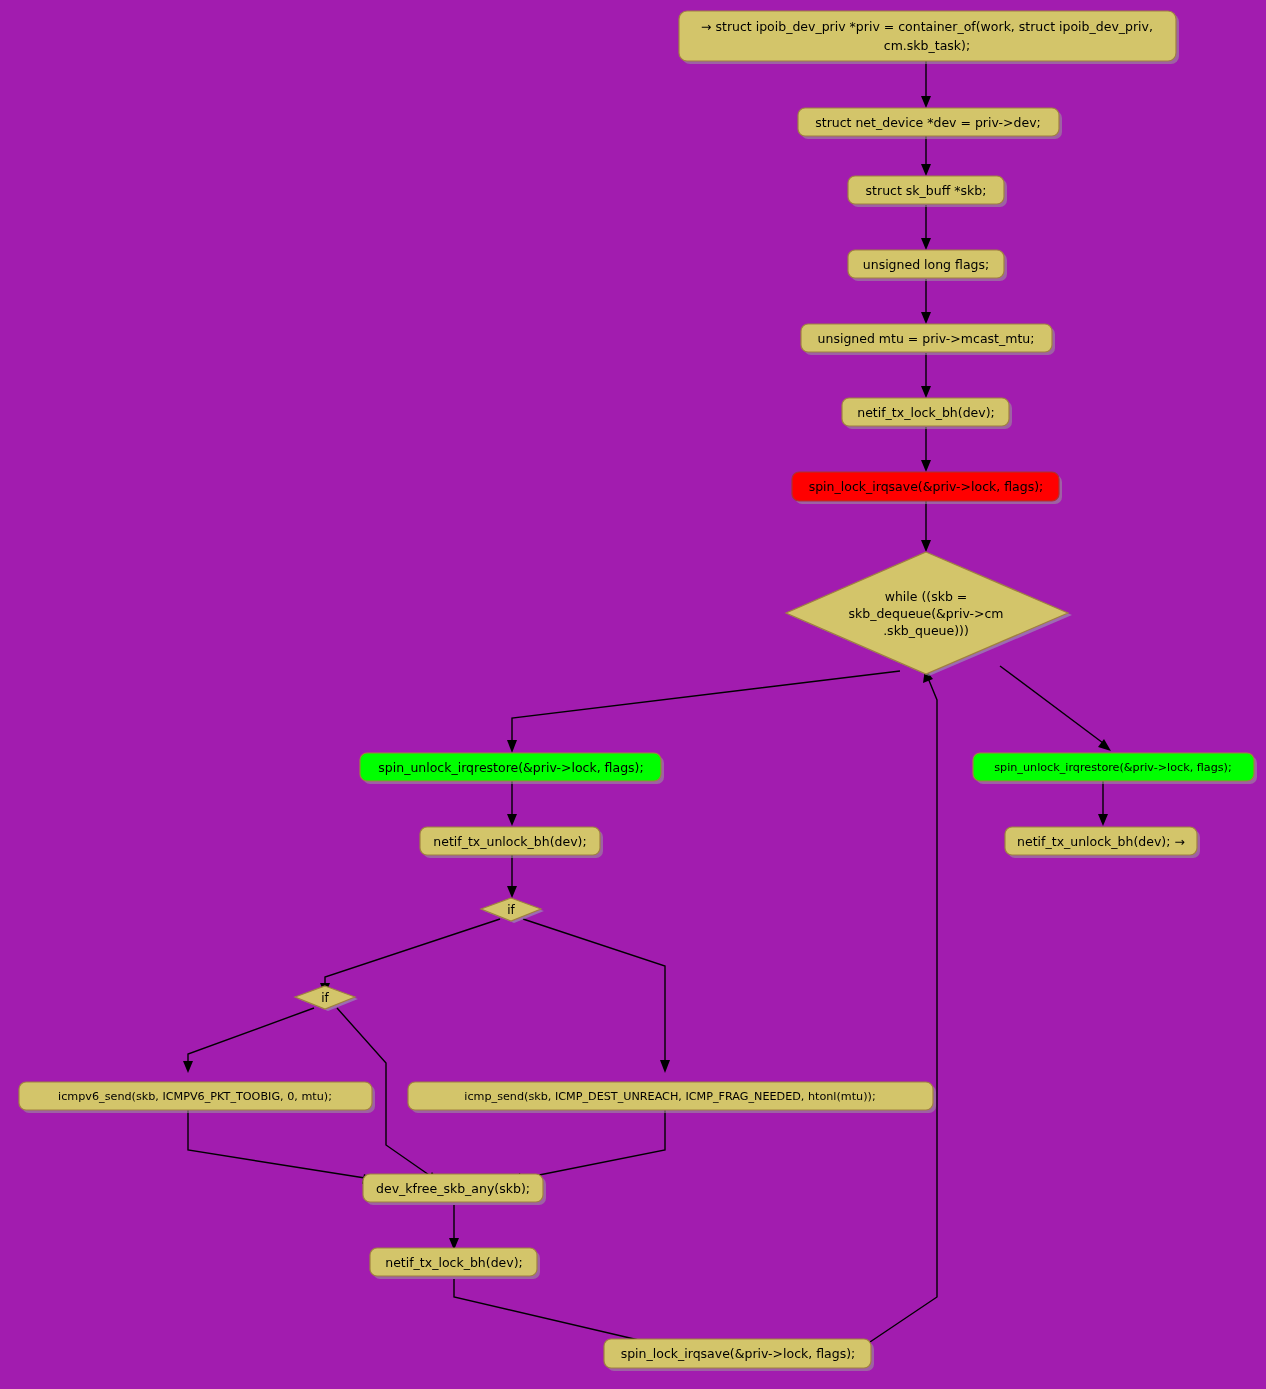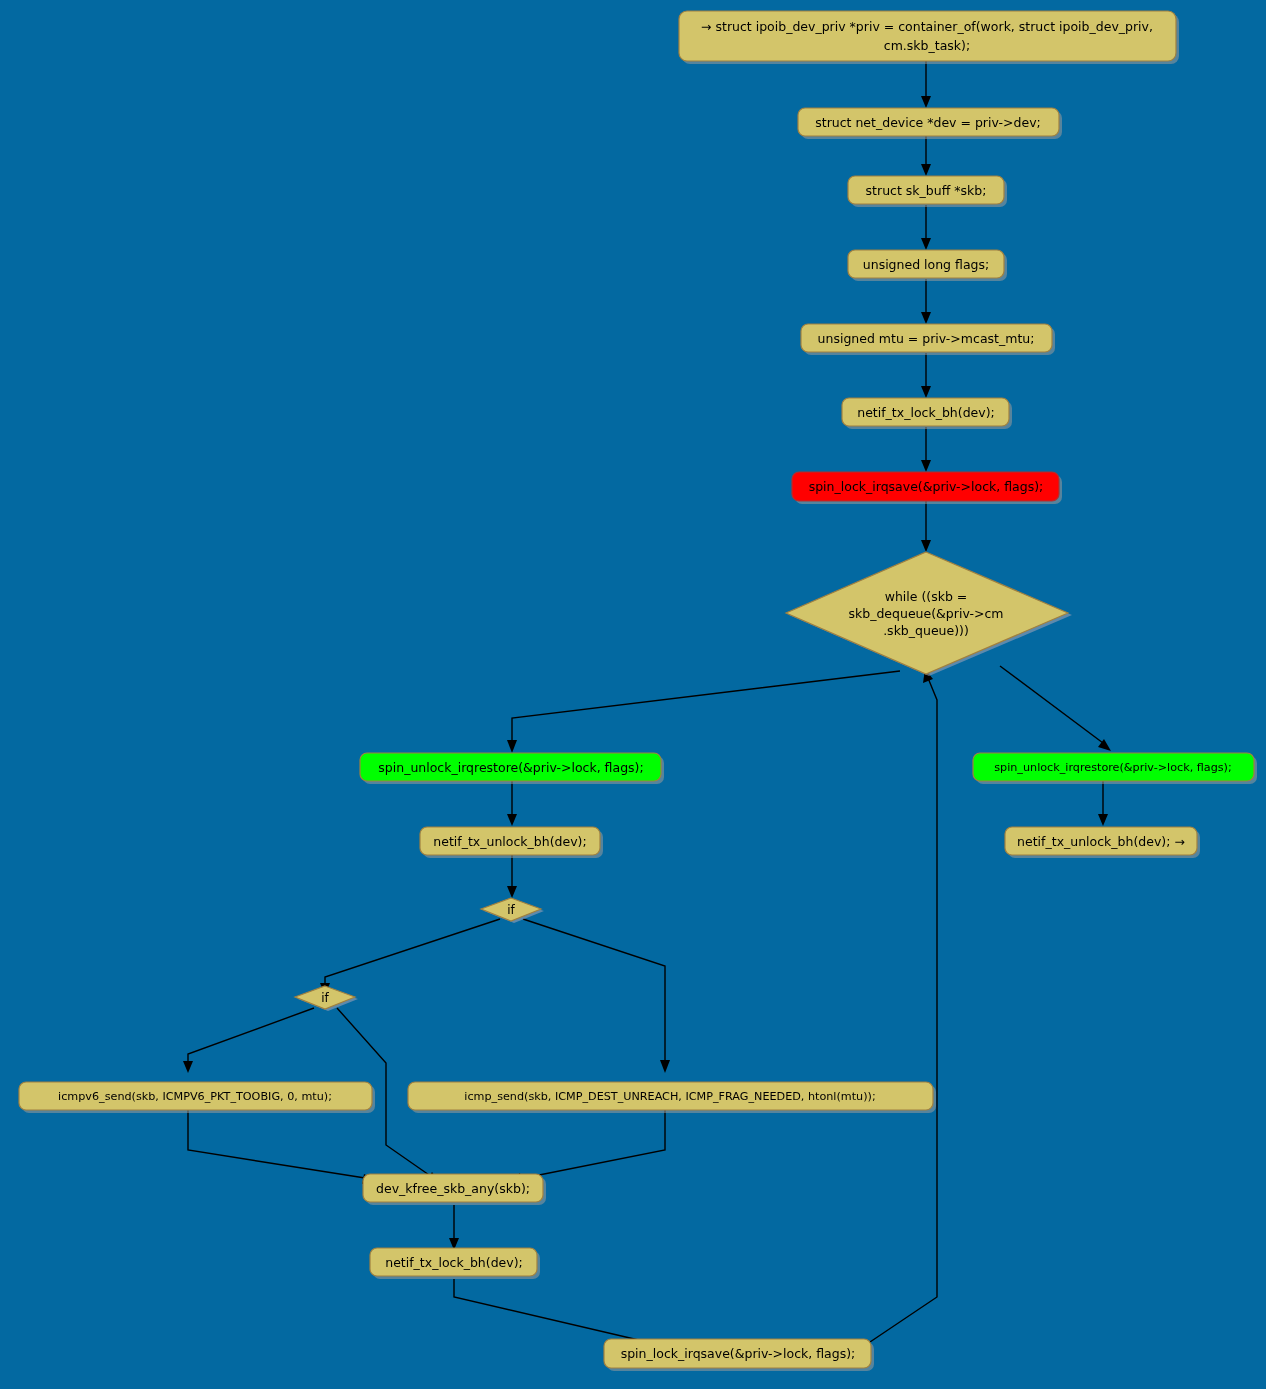--- a/index.html
+++ b/index.html
@@ -4,21 +4,21 @@
 <style>
   html, body {
     margin: 0;
     padding: 0;
     background: #ffffff;
   }
   #canvas {
     position: relative;
     width: 1266px;
     height: 1389px;
-    background: #0369a1;
+    background: #a21caf;
     font-family: "DejaVu Sans", sans-serif;
   }
   svg.layer {
     position: absolute;
     top: 0;
     left: 0;
     width: 1266px;
     height: 1389px;
     overflow: visible;
   }

